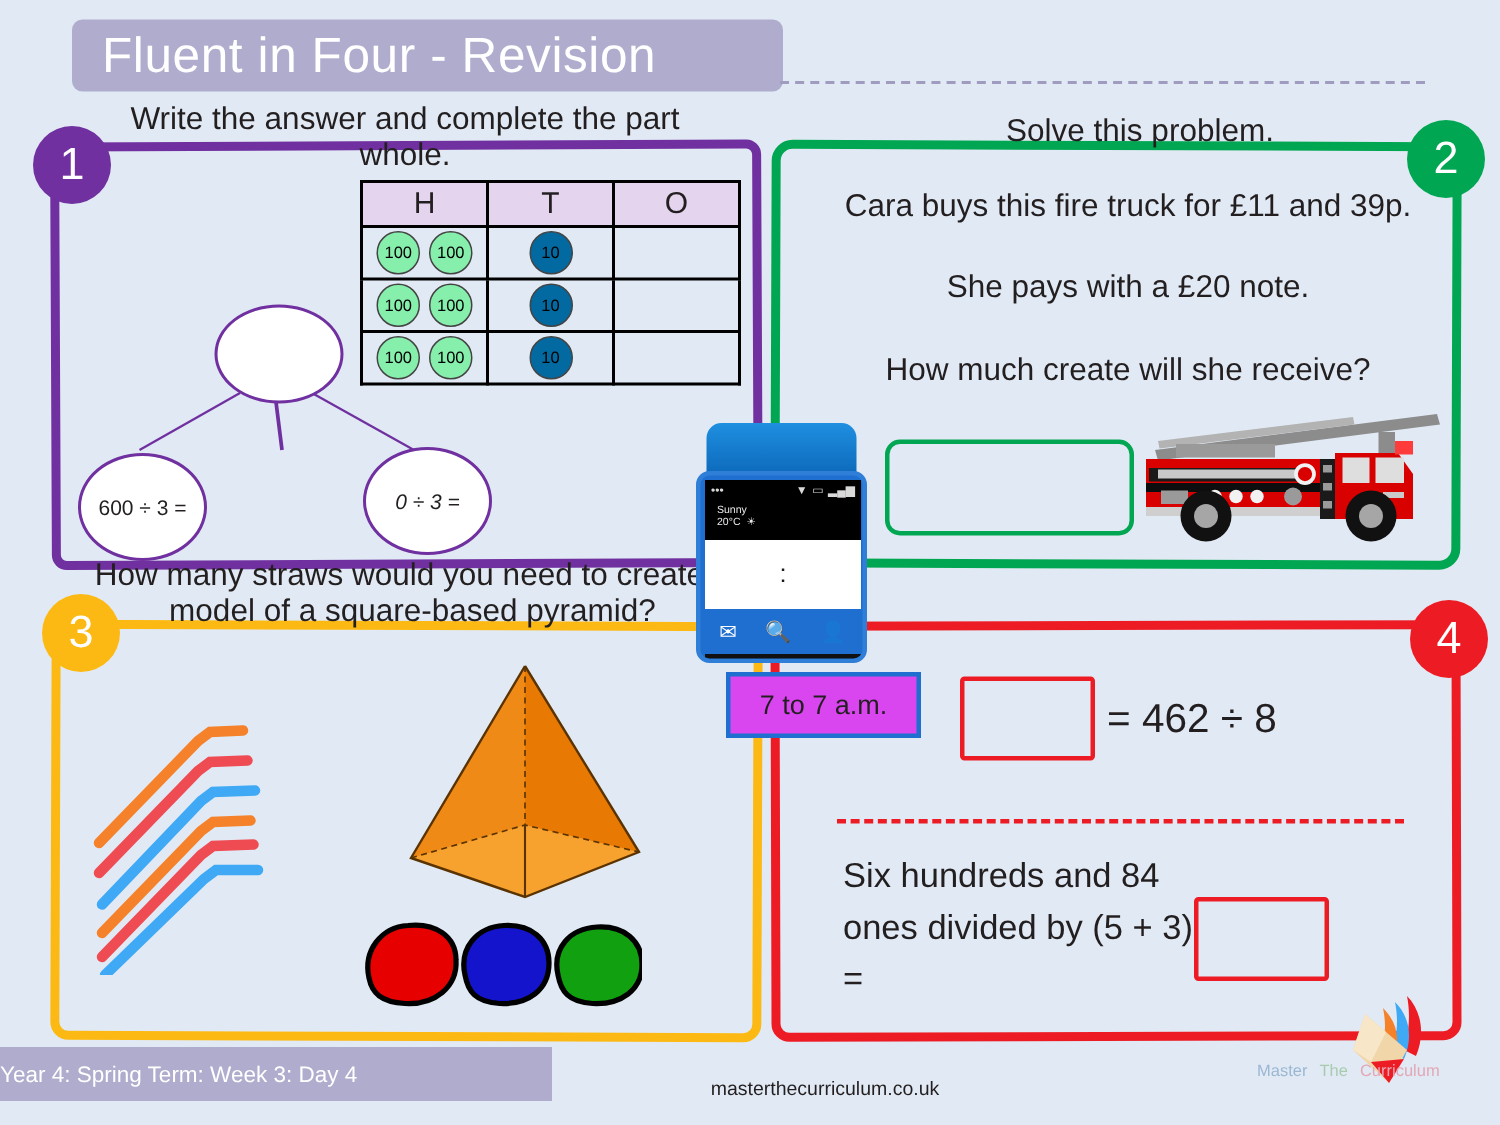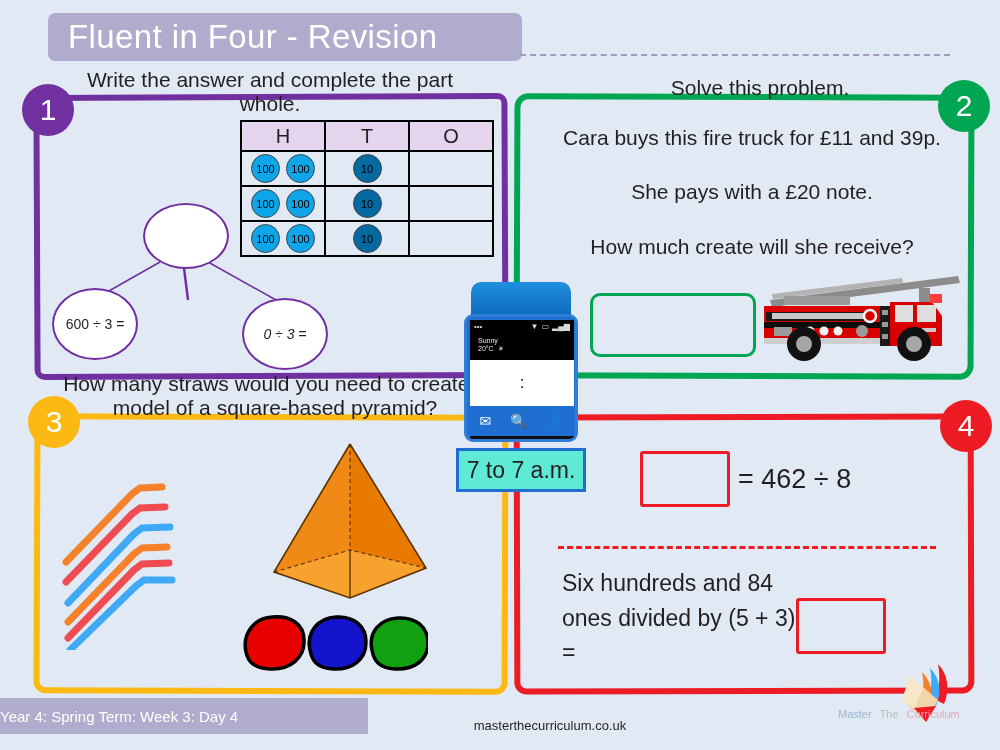--- a/index.html
+++ b/index.html
@@ -67,32 +67,32 @@
     border:2px solid #000;width:82px;height:33px;
     text-align:center;vertical-align:middle;padding:0;
   }
   #pv-table th{background:#e5d4ee;font-weight:400;font-size:20px;height:28px;}
   .counters{display:flex;gap:6px;justify-content:center;align-items:center;}
   .counter{
     width:27px;height:27px;border-radius:50%;
     display:flex;align-items:center;justify-content:center;
     font-size:11px;color:#000;border:1px solid #444;
   }
-  .c100{background:#0ea5e9;}
+  .c100{background:#86efac;}
   .c10{background:#0369a1;}
 
   
   #partwhole{left:40px;top:200px;width:320px;height:175px;}
   .pw-circle{
     position:absolute;border:2px solid #7030a0;border-radius:50%;
     background:#ffffff;display:flex;align-items:center;justify-content:center;
     font-size:14px;color:#231f20;text-align:center;
   }
   #pw-whole{left:103px;top:3px;width:82px;height:62px;}
-  #pw-p1{left:12px;top:88px;width:82px;height:68px;}
+  #pw-p1{left:12px;top:102px;width:82px;height:68px;}
   #pw-p2{left:107px;top:98px;width:82px;height:68px;}
   #pw-p3{left:202px;top:98px;width:82px;height:68px;font-style:italic;}
 
   
   .q2line{font-size:21px;text-align:center;width:400px;left:552px;}
   #q2l1{top:126px;}
   #q2l2{top:180px;}
   #q2l3{top:235px;}
   #q2-answer-box{
     left:590px;top:293px;width:160px;height:58px;
@@ -133,24 +133,24 @@
   #phone-nav{
     position:absolute;left:3px;top:89px;width:104px;height:30px;
     background:#1f6fd0;display:flex;align-items:center;
     justify-content:space-around;color:#fff;font-size:14px;
   }
   #phone-chin{
     position:absolute;left:3px;top:119px;width:104px;height:9px;
     background:#111;border-radius:0 0 7px 7px;
   }
   #time-box{
-    left:456px;top:448px;width:124px;height:38px;
-    background:#5eead4;border:3px solid #1f6fd0;
+    left:484px;top:448px;width:124px;height:38px;
+    background:#d946ef;border:3px solid #1f6fd0;
     display:flex;align-items:center;justify-content:center;
-    font-size:23px;z-index:9;
+    font-size:18px;z-index:9;
   }
 
   
   #straws{left:62px;top:470px;width:180px;height:180px;}
   #pyramid{left:268px;top:440px;width:165px;height:180px;}
   #dough{left:238px;top:612px;width:190px;height:62px;}
 
   
   #q4-row1{left:640px;top:448px;width:260px;height:62px;display:flex;align-items:center;}
   .redbox{

